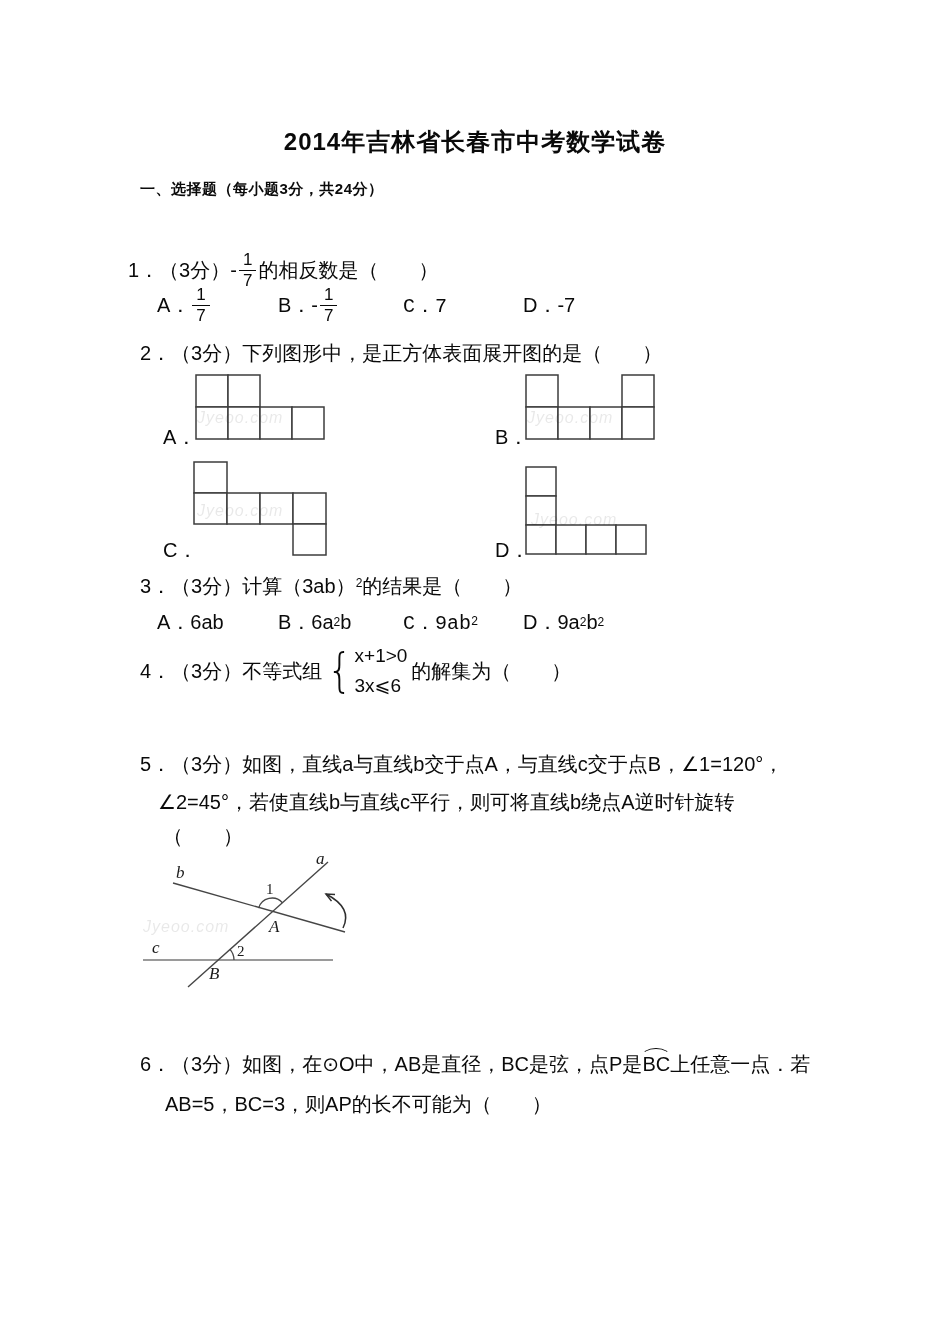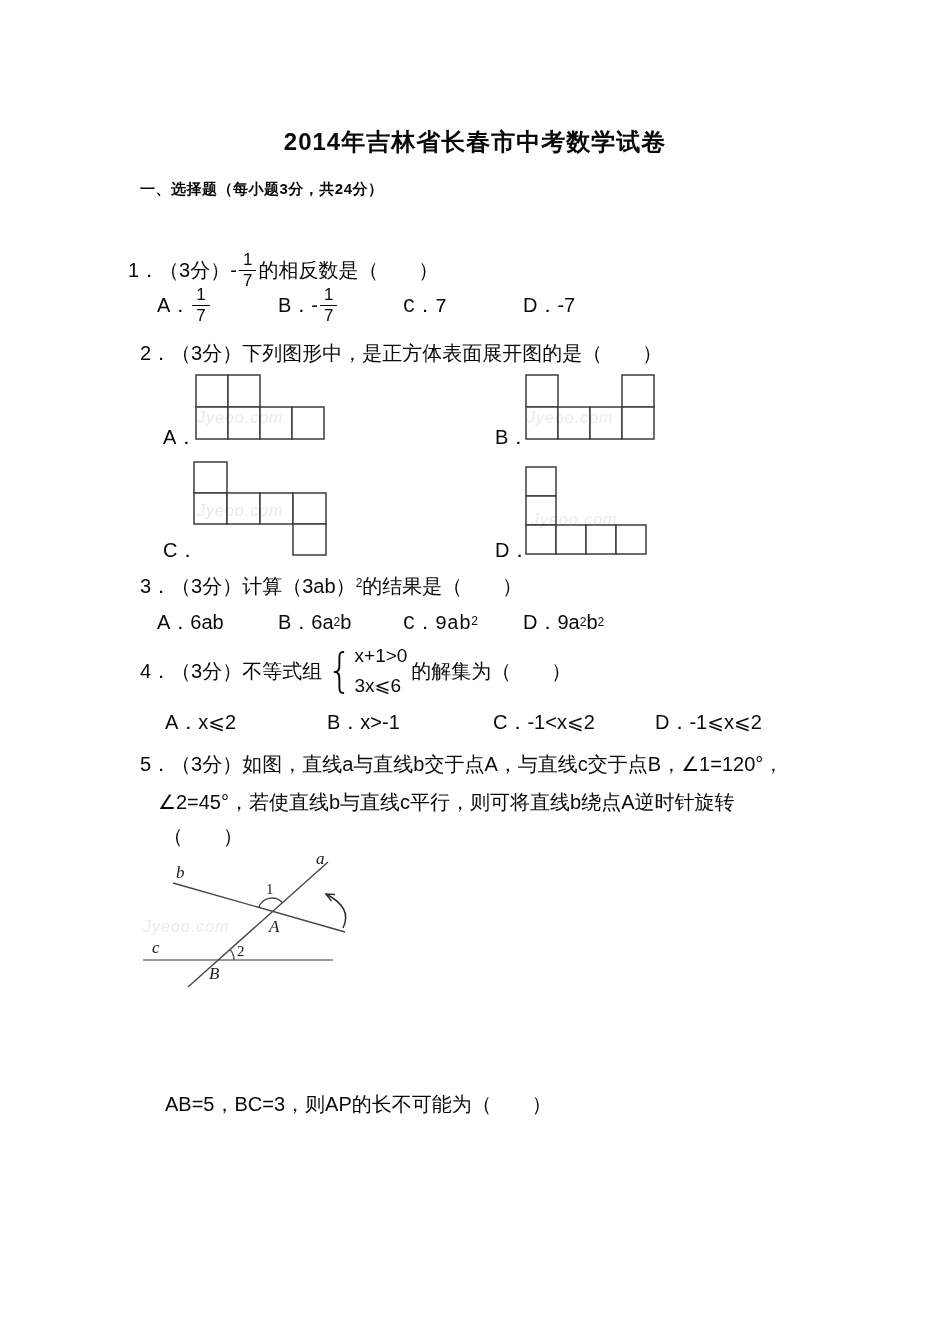--- a/index.html
+++ b/index.html
@@ -149,26 +149,20 @@
   <div class="abs qline" style="left:140px; top:645px; height:52px;align-items:center;">
     <span>4．（3分）不等式组</span>
     <span class="brace">{</span>
     <span class="sys">
       <span>x+1&gt;0</span>
       <span>3x⩽6</span>
     </span>
     <span>的解集为（　　）</span>
   </div>
 
-  <div class="abs optrow row-wide" style="left:165px; top:708px; height:28px;">
-    <span class="opt">A．x⩽2</span>
-    <span class="opt">B．x&gt;-1</span>
-    <span class="opt">C．-1&lt;x⩽2</span>
-    <span class="opt">D．-1⩽x⩽2</span>
-  </div>
 
   <div class="abs qtext" style="left:140px; top:751px;">5．（3分）如图，直线a与直线b交于点A，与直线c交于点B，∠1=120°，</div>
   <div class="abs qtext" style="left:158px; top:789px;">∠2=45°，若使直线b与直线c平行，则可将直线b绕点A逆时针旋转</div>
   <div class="abs qtext" style="left:163px; top:823px;">（　　）</div>
 
   <svg class="abs" style="left:140px; top:848px;" width="350" height="165" viewBox="0 0 350 165">
     <line x1="3" y1="112" x2="193" y2="112" stroke="#787878" stroke-width="1.4"></line>
     <line x1="33" y1="35" x2="205" y2="84" stroke="#454545" stroke-width="1.4"></line>
     <line x1="48" y1="139" x2="188" y2="14" stroke="#454545" stroke-width="1.4"></line>
     <path d="M118.6 60.1 A14 14 0 0 1 142.4 54.7" fill="none" stroke="#454545" stroke-width="1.3"></path>
@@ -178,15 +172,18 @@
     <text class="mlbl" x="176" y="16">a</text>
     <text class="mlbl" x="36" y="30">b</text>
     <text class="mlbl" x="12" y="105">c</text>
     <text class="mlbl" x="129" y="84">A</text>
     <text class="mlbl" x="69" y="131">B</text>
     <text class="nlbl" x="126" y="46">1</text>
     <text class="nlbl" x="97" y="108">2</text>
   </svg>
 
 
+  <div class="abs qtext" style="left:140px; top:1051px;">
+    <span>6．（3分）如图，在⊙O中，AB是直径，BC是弦，点P是</span><span class="overarc">BC</span><span>上任意一点．若</span>
+  </div>
   <div class="abs qtext" style="left:165px; top:1091px;">AB=5，BC=3，则AP的长不可能为（　　）</div>
 
 </div>
 
 </body></html>

